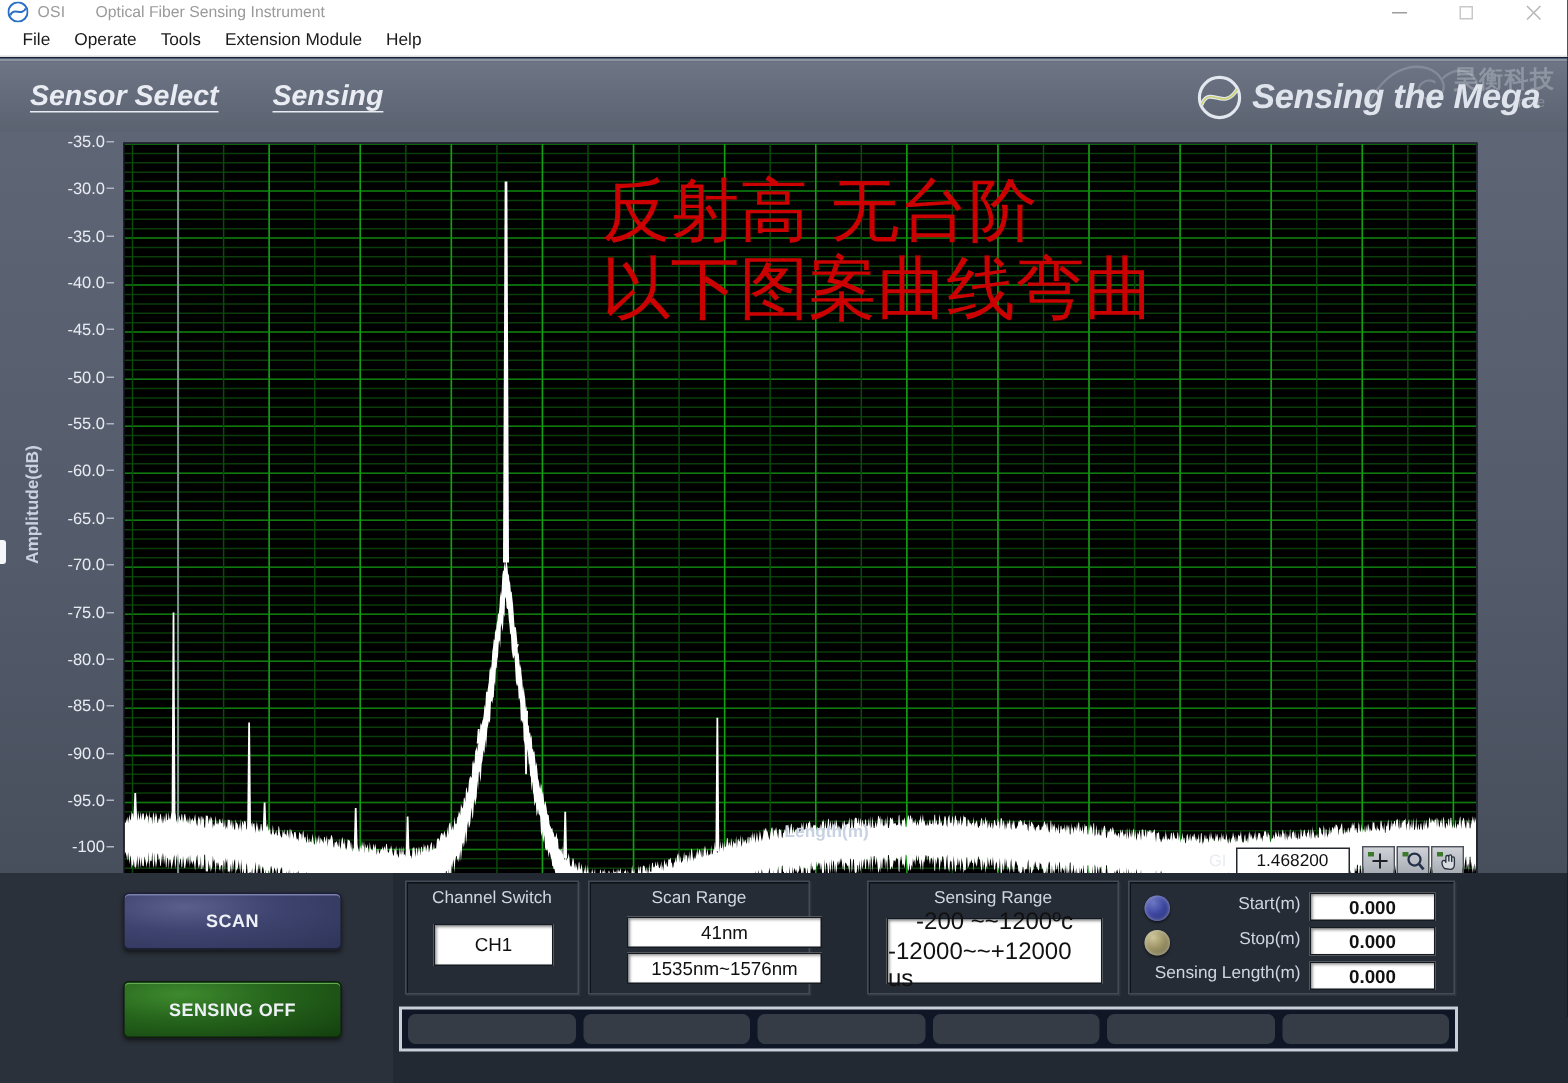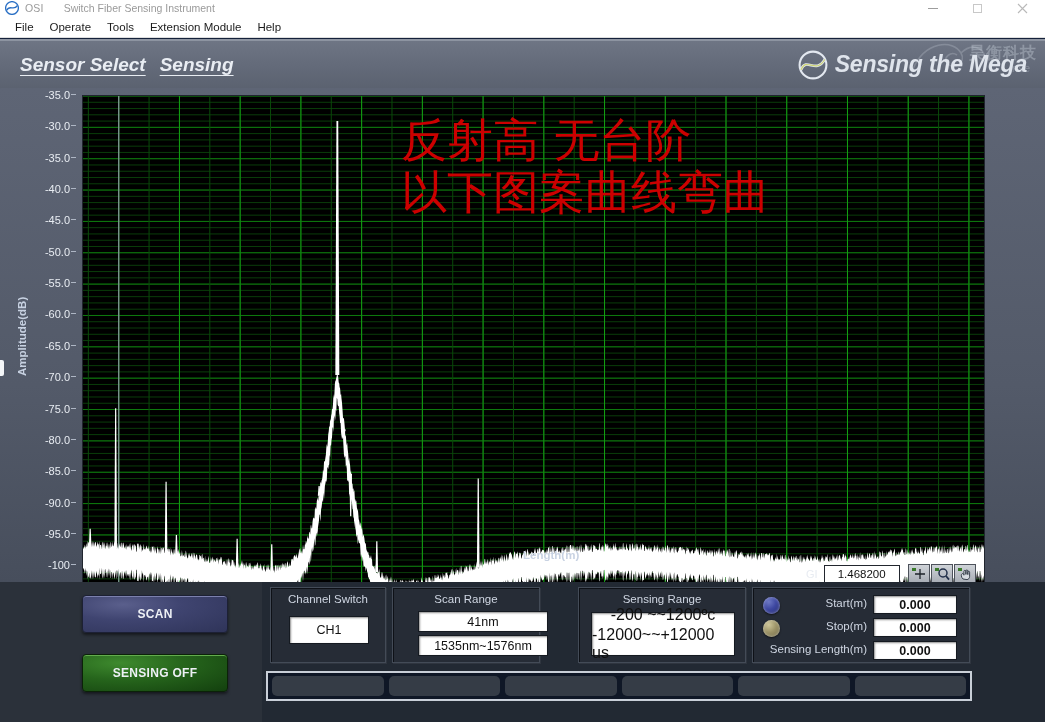--- a/index.html
+++ b/index.html
@@ -45,21 +45,21 @@
     position: absolute; left: 0; top: 39px; width: 1045px; height: 49px;
     background: linear-gradient(180deg, #6e7584 0%, #636a79 55%, #5b6270 100%);
     border-top: 2px solid #8d94a1;
     display: flex; align-items: center; overflow: hidden;
   }
   .nav-link {
     font-size: 19px; font-style: italic; font-weight: bold; color: #e9edf3;
     text-decoration: underline; text-underline-offset: 4px;
     margin-left: 20px; cursor: pointer; white-space: nowrap;
   }
-  .nav-link.second { margin-left: 14px; }
+  .nav-link.second { margin-left: 36px; }
   .brand {
     position: absolute; right: 18px; top: 50%; transform: translateY(-50%);
     display: flex; align-items: center; gap: 7px;
   }
   .brand-mark { width: 30px; height: 30px; flex: 0 0 30px; }
   .brand-text {
     font-size: 23px; font-style: italic; font-weight: bold;
     color: #dfe4ec; white-space: nowrap; letter-spacing: -.2px;
   }
   .watermark {
@@ -204,21 +204,21 @@
 <div id="app">
 
   <div class="titlebar">
     <div class="tb-logo">
       <svg width="14" height="14" viewBox="0 0 14 14">
         <circle cx="7" cy="7" r="6.4" fill="none" stroke="#2a6fc4" stroke-width="1.3"></circle>
         <path d="M1.8 9.2 C4.2 3.4, 9.4 10.2, 12.2 4.6" fill="none" stroke="#2a6fc4" stroke-width="1.4"></path>
       </svg>
     </div>
     <span class="tb-appname">OSI</span>
-    <span class="tb-title">Switch Fiber Sensing Instrument</span>
+    <span class="tb-title">Optical Fiber Sensing Instrument</span>
     <div class="tb-ctrls">
       <div class="tb-btn">
         <span class="glyph-min"></span>
       </div>
       <div class="tb-btn">
         <span class="glyph-max"></span>
       </div>
       <div class="tb-btn close">
         <svg width="11" height="11" viewBox="0 0 11 11">
           <path d="M1 1 L10 10 M10 1 L1 10" stroke="#b9b9b9" stroke-width="1.1" fill="none"></path>

